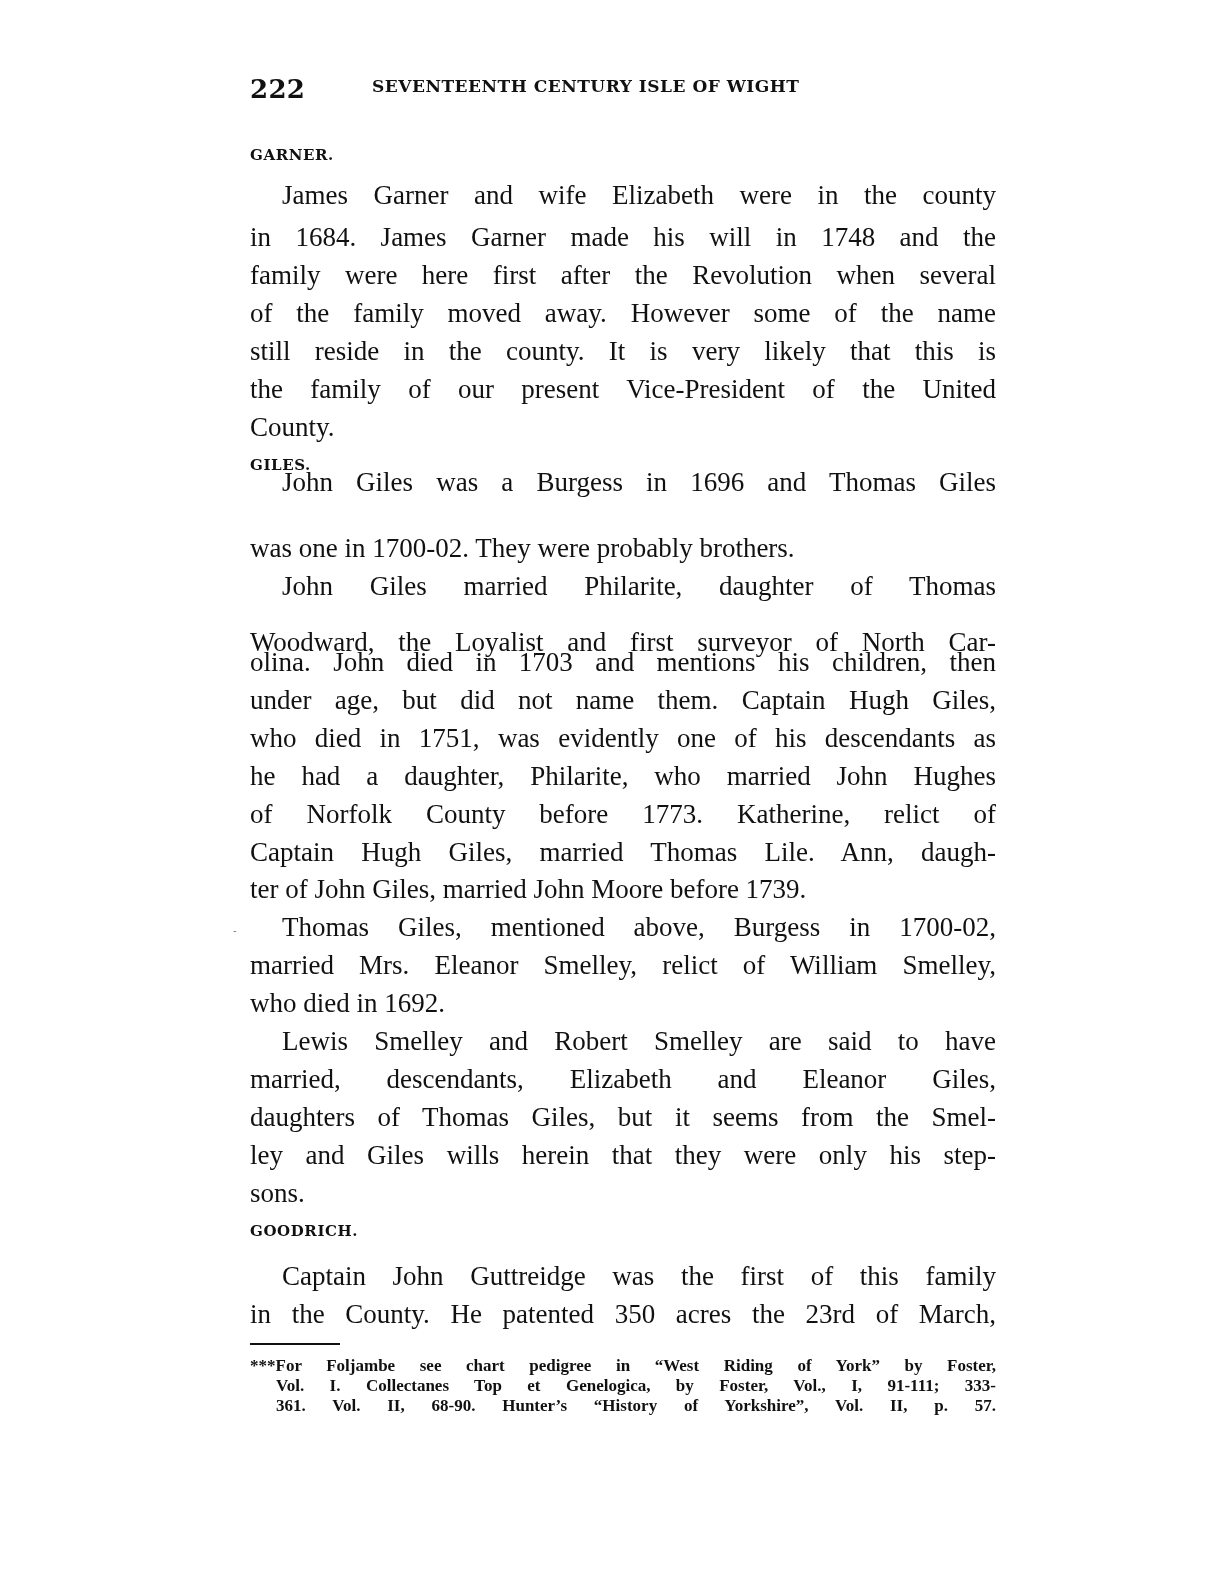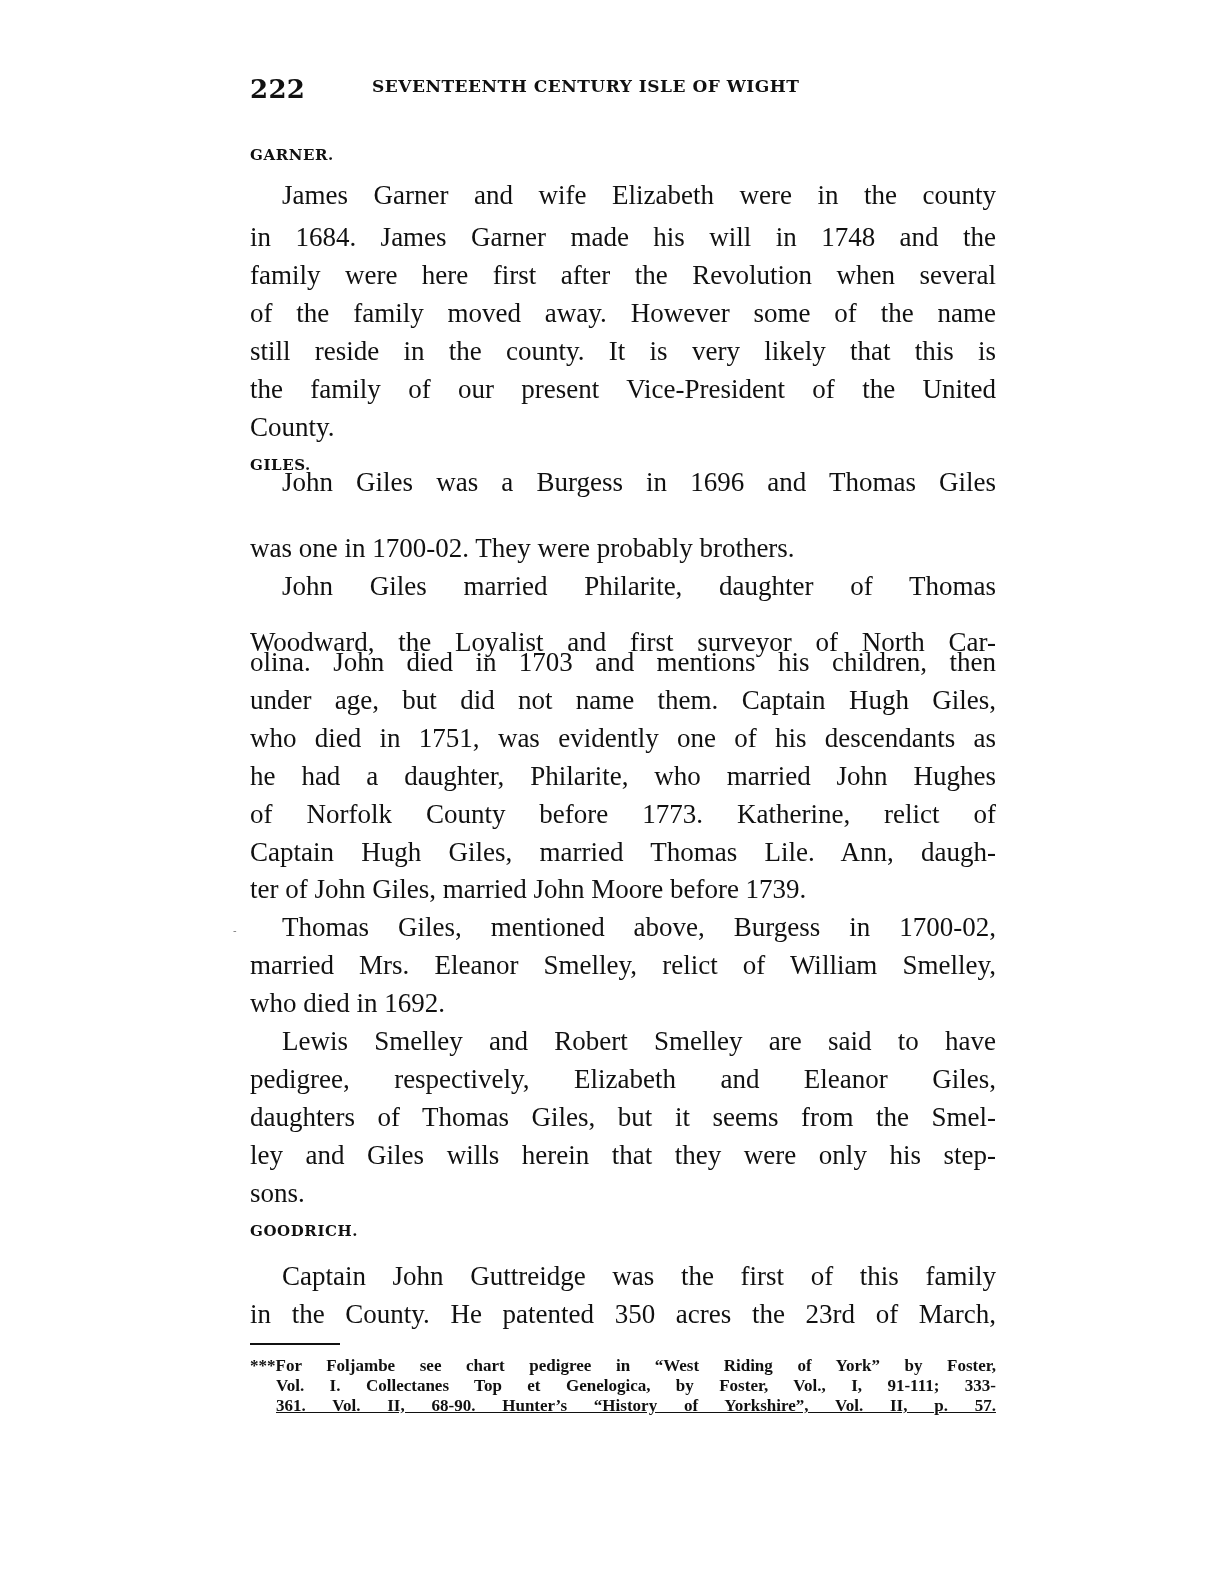--- a/index.html
+++ b/index.html
@@ -61,28 +61,28 @@
   <div class="line" style="top:683px">under age, but did not name them.  Captain Hugh Giles,</div>
   <div class="line" style="top:721px">who died in 1751, was evidently one of his descendants as</div>
   <div class="line" style="top:759px">he had a daughter, Philarite, who married John Hughes</div>
   <div class="line" style="top:797px">of Norfolk County before 1773.  Katherine, relict of</div>
   <div class="line" style="top:835px">Captain Hugh Giles, married Thomas Lile.  Ann, daugh-</div>
   <div class="line last" style="top:872px">ter of John Giles, married John Moore before 1739.</div>
   <div class="line indent" style="top:910px">Thomas Giles, mentioned above, Burgess in 1700-02,</div>
   <div class="line" style="top:948px">married Mrs. Eleanor Smelley, relict of William Smelley,</div>
   <div class="line last" style="top:986px">who died in 1692.</div>
   <div class="line indent" style="top:1024px">Lewis Smelley and Robert Smelley are said to have</div>
-  <div class="line" style="top:1062px">pedigree, respectively, Elizabeth and Eleanor Giles,</div>
+  <div class="line" style="top:1062px">married, descendants, Elizabeth and Eleanor Giles,</div>
   <div class="line" style="top:1100px">daughters of Thomas Giles, but it seems from the Smel-</div>
   <div class="line" style="top:1138px">ley and Giles wills herein that they were only his step-</div>
   <div class="line last" style="top:1176px">sons.</div>
 
   <div class="heading" style="top:1222px">GOODRICH.</div>
   <div class="line indent" style="top:1259px">Captain John Guttreidge was the first of this family</div>
   <div class="line" style="top:1297px">in the County.  He patented 350 acres the 23rd of March,</div>
 
   <div class="rule"></div>
   <div class="fn" style="top:1356px">***For Foljambe see chart pedigree in “West Riding of York” by Foster,</div>
   <div class="fn indent" style="top:1376px">Vol. I.  Collectanes Top et Genelogica, by Foster, Vol., I, 91-111; 333-</div>
-  <div class="fn indent last" style="top:1396px; text-align-last: justify; text-decoration: underline;">361.  Vol. II, 68-90.  Hunter’s “History of Yorkshire”, Vol. II, p. 57.</div>
+  <div class="fn indent last" style="top:1396px; text-align-last: justify;">361.  Vol. II, 68-90.  Hunter’s “History of Yorkshire”, Vol. II, p. 57.</div>
 </div>
 
 <div class="margin-mark">-</div>
 
 </body></html>

